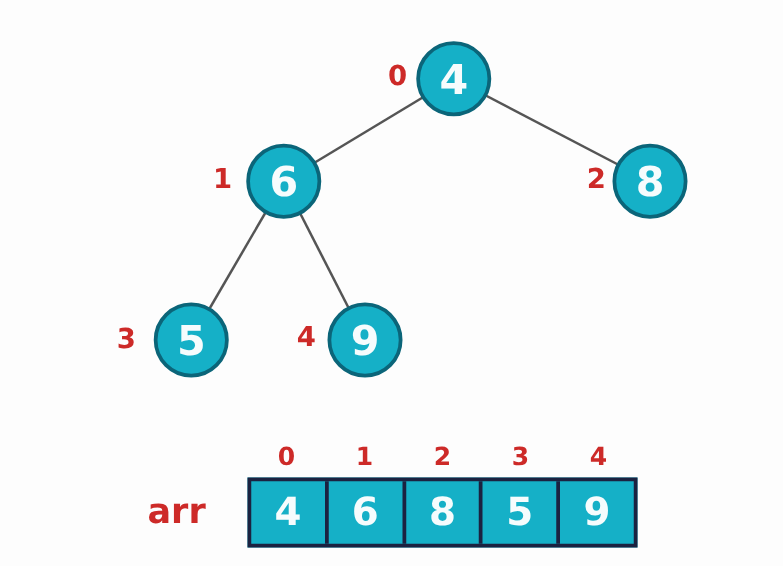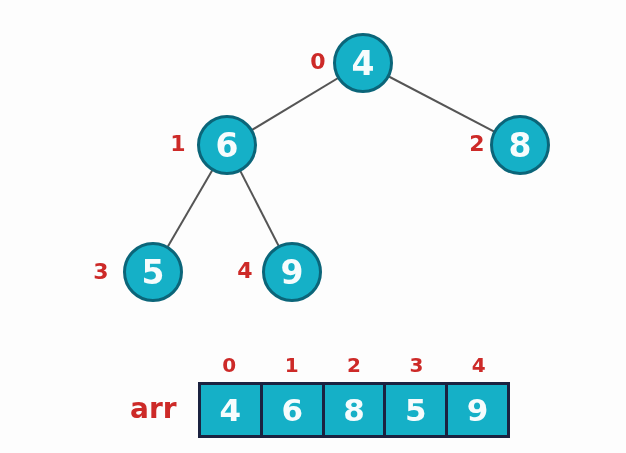--- a/index.html
+++ b/index.html
@@ -62,21 +62,20 @@
   .idx-4 { left: 233px; top: 259px; }
 
   .arr-label {
     position: absolute;
     left: 118px;
     top: 394px;
     color: var(--index-red, #cd2a28);
     font-weight: bold;
     font-size: 28px;
     line-height: 30px;
-    margin-left: 12px;
   }
   .arr-indices {
     position: absolute;
     left: 198px;
     top: 353px;
     width: 312px;
     display: flex;
   }
   .arr-indices .arr-idx {
     flex: 1;

